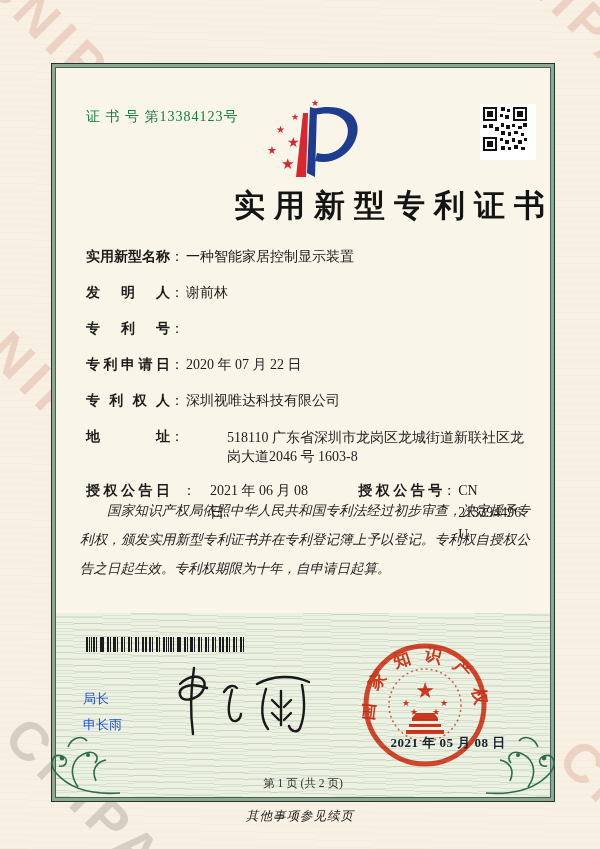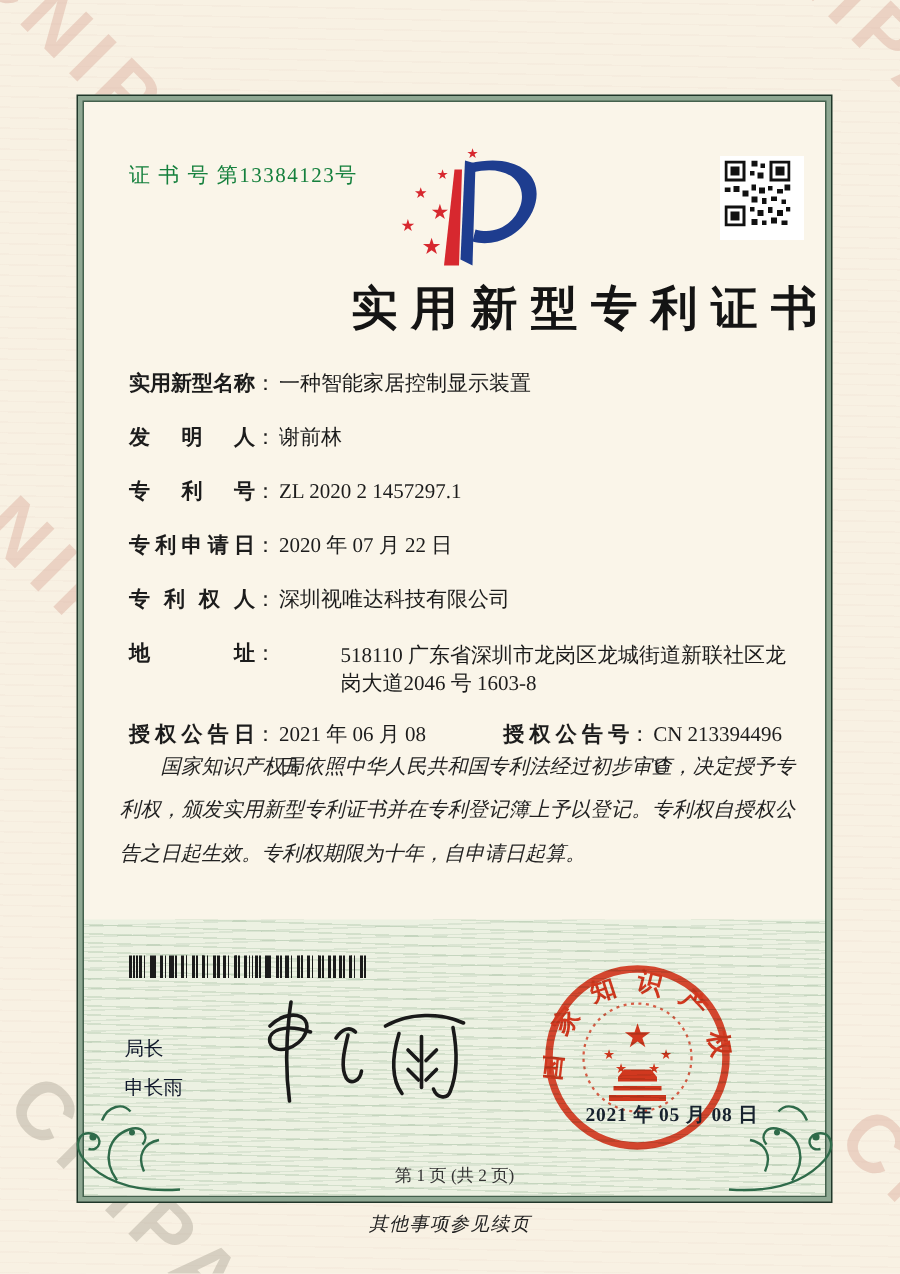--- a/index.html
+++ b/index.html
@@ -45,35 +45,35 @@
   }
   .fields{position:absolute;left:34px;right:26px;top:182px;font-size:14px;}
   .frow{margin-bottom:14px;line-height:22px;display:flex;}
   .flabel{
     display:inline-block;width:84px;flex:0 0 84px;
     text-align:justify;text-align-last:justify;font-weight:bold;-moz-text-align-last:justify;
   }
   .fcolon{flex:0 0 auto;}
   .fvalue{margin-left:2px;}
   .fvalue-wrap{width:352px;line-height:19px;margin-top:1.5px;margin-left:43px;}
-  .grantrow{display:flex;}
+  .grantrow{display:flex;gap:12px;}
   .grant2{margin-left:38px;display:flex;}
   .paras{
     position:absolute;left:28px;right:24px;top:432px;
     font-size:13.5px;line-height:29px;font-style:italic;color:#222;
     text-align:justify;
   }
   .paras p{margin:0;text-indent:2em;}
   .barcode{
     position:absolute;left:34px;top:573px;width:158px;height:15px;
     background:
       repeating-linear-gradient(90deg,#1b1b1b 0 2px,transparent 2px 3px,#1b1b1b 3px 4px,transparent 4px 7px),
       repeating-linear-gradient(90deg,transparent 0 5px,#1b1b1b 5px 6px,transparent 6px 11px);
   }
-  .sig-title{position:absolute;left:31px;top:622px;font-size:13px;line-height:26px;color:#0f172a;}
+  .sig-title{position:absolute;left:31px;top:622px;font-size:13px;line-height:26px;color:#1d4ed8;}
   .sig-svg{position:absolute;left:108px;top:598px;}
   .seal{position:absolute;left:310px;top:578px;width:127px;height:127px;mix-blend-mode:multiply;}
   .seal-date{
     position:absolute;left:312px;top:670px;width:168px;text-align:center;
     font-size:13px;color:#17222e;font-weight:bold;letter-spacing:0.5px;z-index:5;
   }
   .page-ind{position:absolute;left:0;right:0;top:712px;text-align:center;font-size:11.5px;color:#333;}
   .flourish{position:absolute;bottom:2px;z-index:3;}
   .flourish.fl-left{left:-8px;}
   .flourish.fl-right{right:-8px;transform:scaleX(-1);}
@@ -163,21 +163,20 @@
       <span class="fvalue">一种智能家居控制显示装置</span>
     </div>
     <div class="frow">
       <span class="flabel">发明人</span>
         <span class="fcolon">：</span>
       <span class="fvalue">谢前林</span>
     </div>
     <div class="frow">
       <span class="flabel">专利号</span>
         <span class="fcolon">：</span>
-      <span class="fvalue">ZL 2020 2 1457297.1</span>
     </div>
     <div class="frow">
       <span class="flabel">专利申请日</span>
         <span class="fcolon">：</span>
       <span class="fvalue">2020 年 07 月 22 日</span>
     </div>
     <div class="frow">
       <span class="flabel">专利权人</span>
         <span class="fcolon">：</span>
       <span class="fvalue">深圳视唯达科技有限公司</span>

